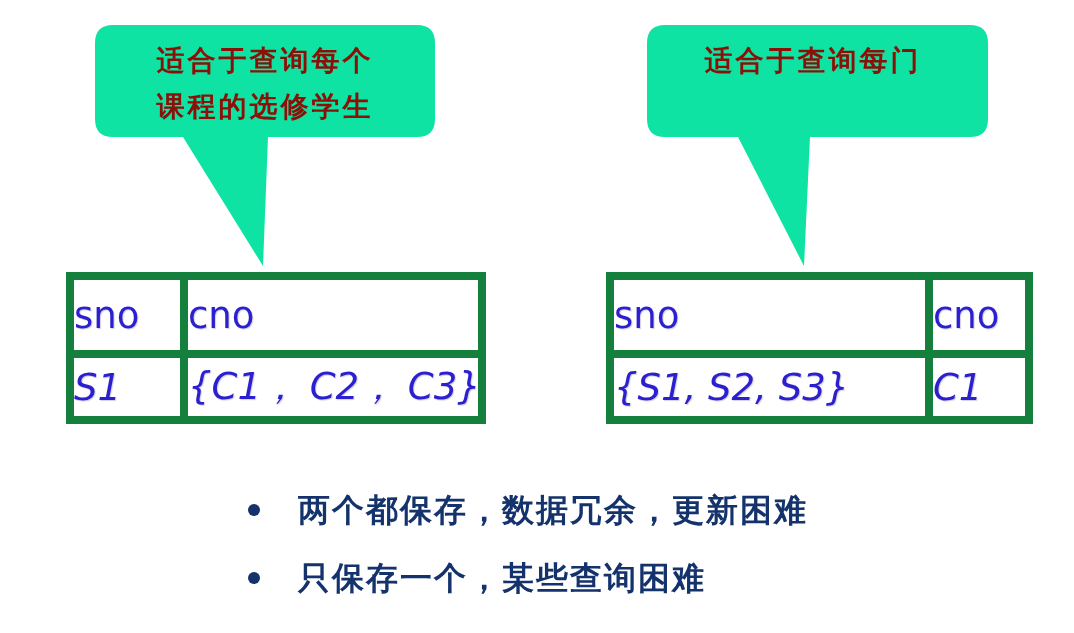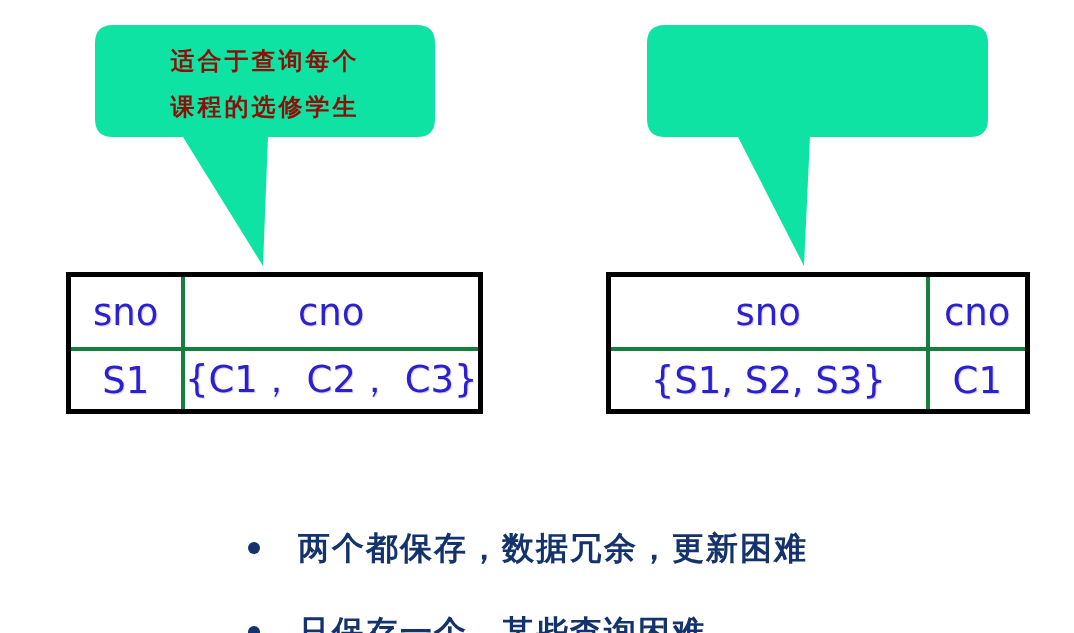--- a/index.html
+++ b/index.html
@@ -22,49 +22,48 @@
     width: 1074px; height: 633px;
     pointer-events: none;
   }
   .callout-svg { display: block; }
 
   .callout-text {
     position: absolute;
     color: #8C1007;
     font-family: "DejaVu Serif", "Liberation Serif", serif;
     font-weight: bold;
-    font-size: 24px;
+    font-size: 28px;
     line-height: 46px;
     letter-spacing: 3px;
     text-align: center;
     white-space: nowrap;
   }
   #callout-left-text  { left: 95px;  top: 38px; width: 340px; }
   #callout-right-text { left: 648px; top: 38px; width: 330px; }
 
   
   .db-table {
     position: absolute;
     border-collapse: collapse;
     table-layout: fixed;
     background: #ffffff;
     border: 5px solid #000000;
   }
   .db-table td {
-    border: 4px solid #15803d;
+    border: 8px solid #15803d;
     color: #2B1FD0;
-    text-align: center;
     font-family: "DejaVu Sans", "Liberation Sans", sans-serif;
     font-size: 37px;
     padding: 0;
     text-shadow: 1px 1px 1px rgba(150,150,170,0.45);
     white-space: nowrap;
   }
   .db-table td.hdr { height: 70px; }
-  .db-table td.val { height: 58px; }
+  .db-table td.val { height: 58px; font-style: italic; }
 
   #table-left  { left: 66px;  top: 272px; width: 412px; }
   #table-right { left: 606px; top: 272px; width: 419px; }
 
   #table-left  col.c1 { width: 114px; }
   #table-left  col.c2 { width: 298px; }
   #table-right col.c1 { width: 319px; }
   #table-right col.c2 { width: 100px; }
 
   
@@ -81,21 +80,20 @@
     position: relative;
     padding-left: 62px;
     margin-bottom: 22px;
     color: #14326B;
     font-family: "DejaVu Serif", "Liberation Serif", serif;
     font-weight: bold;
     font-size: 32px;
     line-height: 46px;
     letter-spacing: 2px;
     white-space: nowrap;
-    margin-top: 38px;
   }
   #bullet-list li .dot {
     position: absolute;
     left: 12px;
     top: 17px;
     width: 12px;
     height: 12px;
     border-radius: 50%;
     background: #14326B;
   }
@@ -119,20 +117,21 @@
     </g>
   </svg>
 </div>
 
 <div id="callout-left-text" class="callout-text">
   <div>适合于查询每个</div>
   <div>课程的选修学生</div>
 </div>
 
 <div id="callout-right-text" class="callout-text">
+  <div>适合于查询每门</div>
 </div>
 
 <table id="table-left" class="db-table">
   <colgroup>
       <col class="c1">
       <col class="c2">
     </colgroup>
   <tbody>
     <tr>
       <td class="hdr">sno</td>

